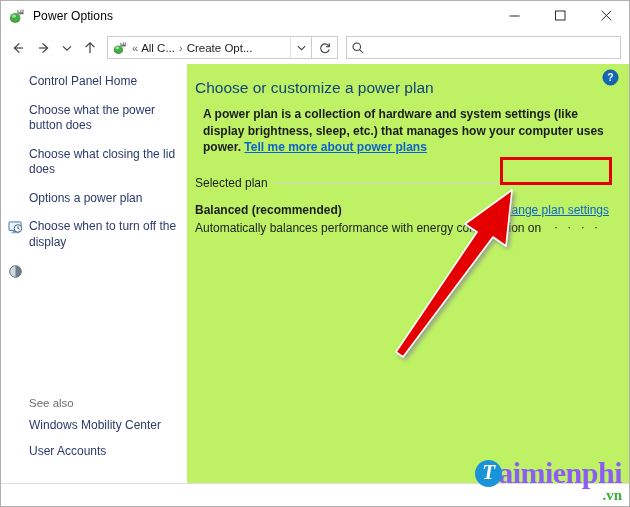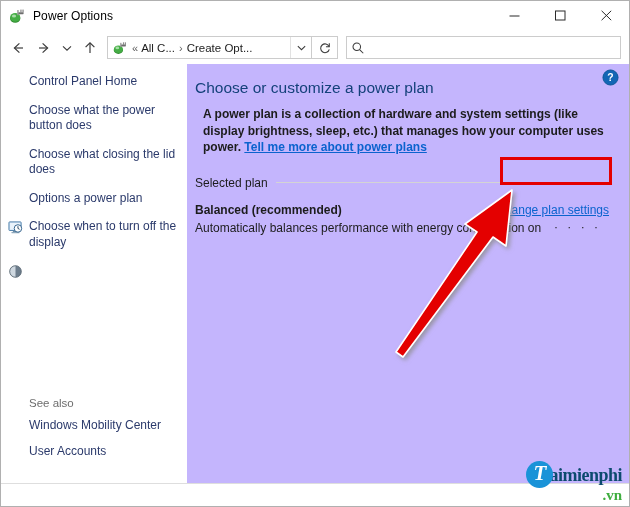--- a/index.html
+++ b/index.html
@@ -179,21 +179,21 @@
     width: 22px; height: 21px;
     display: flex; align-items: center; justify-content: center;
     color: #3b3b3b;
     flex: 0 0 22px;
   }
 
   
   .content {
     flex: 1 1 auto;
     display: flex;
-    background: #c4b5fd;
+    background: #bef264;
     position: relative;
     overflow: hidden;
   }
   .sidebar {
     width: 186px;
     flex: 0 0 186px;
     background: #ffffff;
     padding-top: 10px;
     box-sizing: border-box;
     position: relative;
@@ -363,23 +363,23 @@
     color: #ffffff;
     font-family: "Liberation Serif", serif;
     font-style: italic;
     font-weight: bold;
     font-size: 21px;
     line-height: 1;
     margin-top: -2px;
   }
   .wm-text {
     font-family: "Liberation Serif", serif;
-    font-size: 18px;
+    font-size: 30px;
     font-weight: bold;
-    color: #0c4a6e;
+    color: #8b5cf6;
     line-height: 1;
     letter-spacing: -0.5px;
     text-align: center;
   }
   .wm-tld {
     font-family: "Liberation Serif", serif;
     font-size: 15px;
     font-weight: bold;
     color: #3fae3f;
     line-height: 1;

